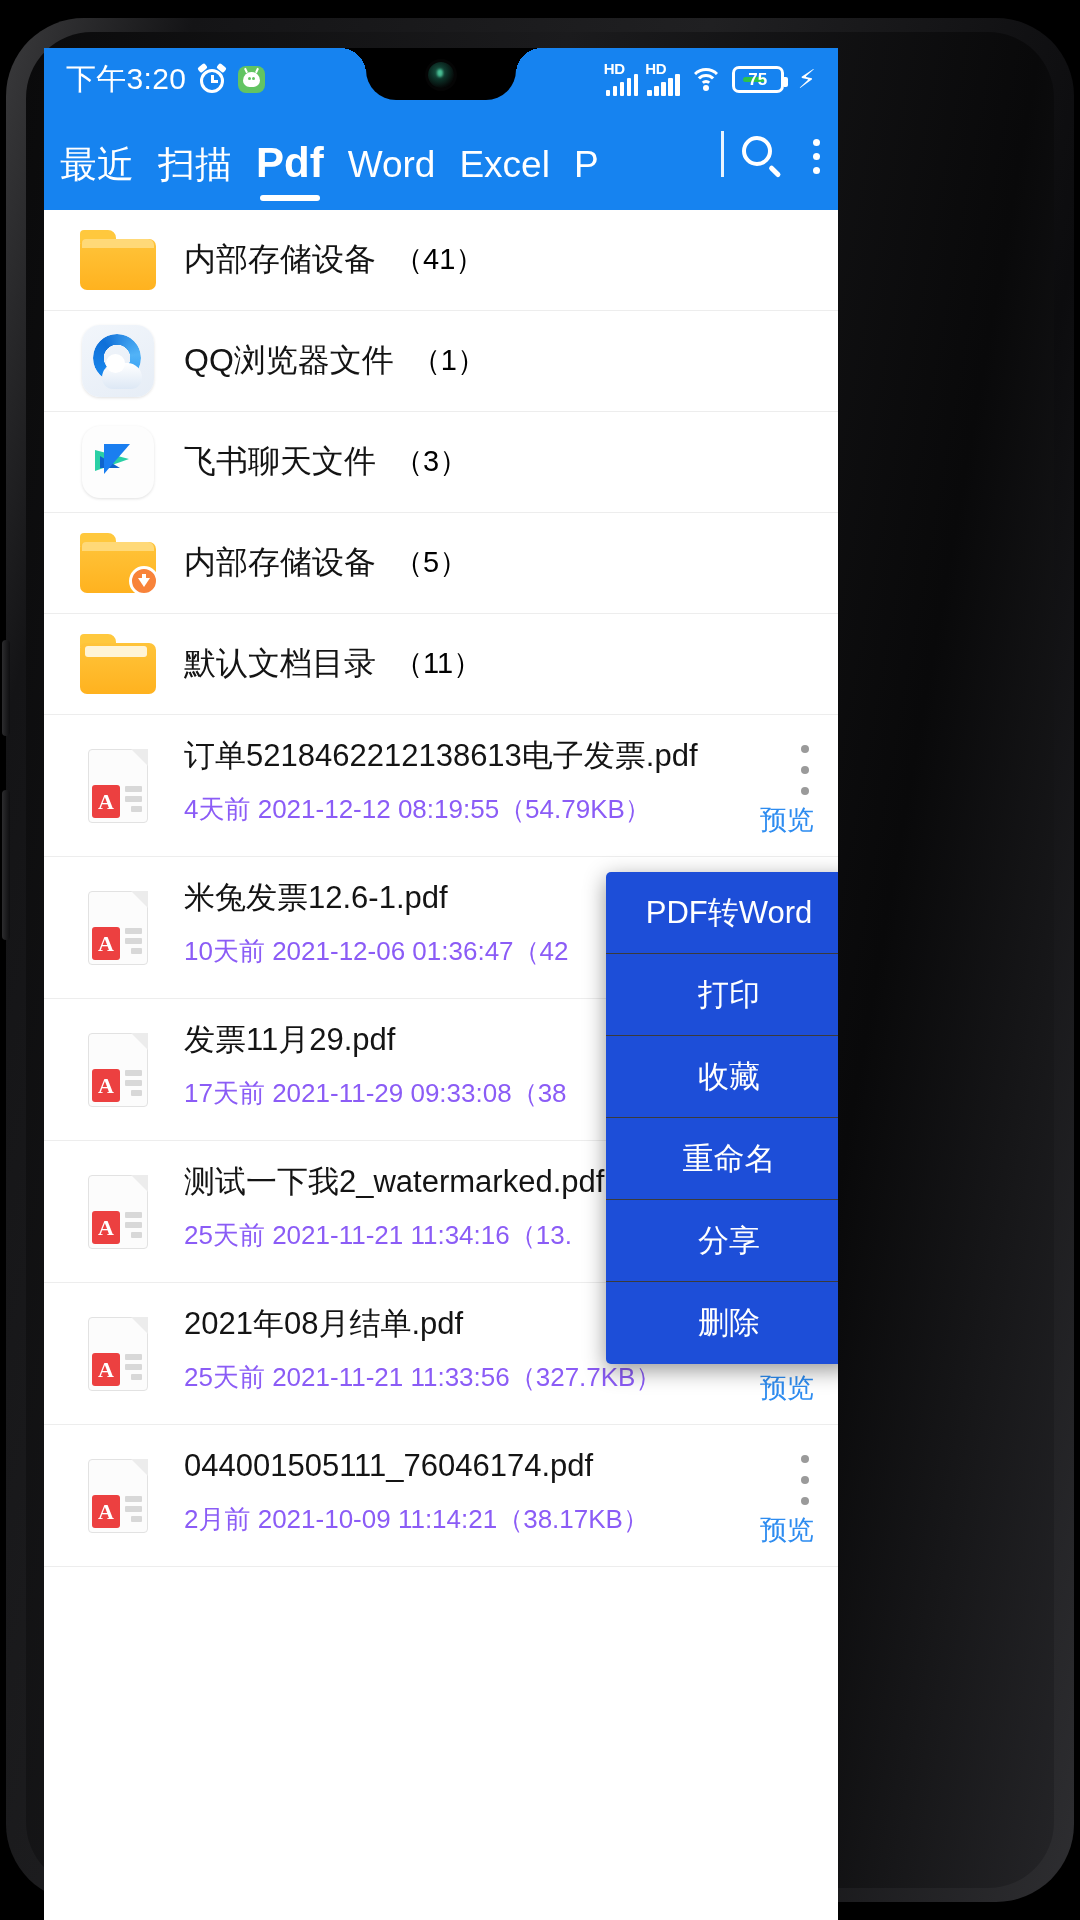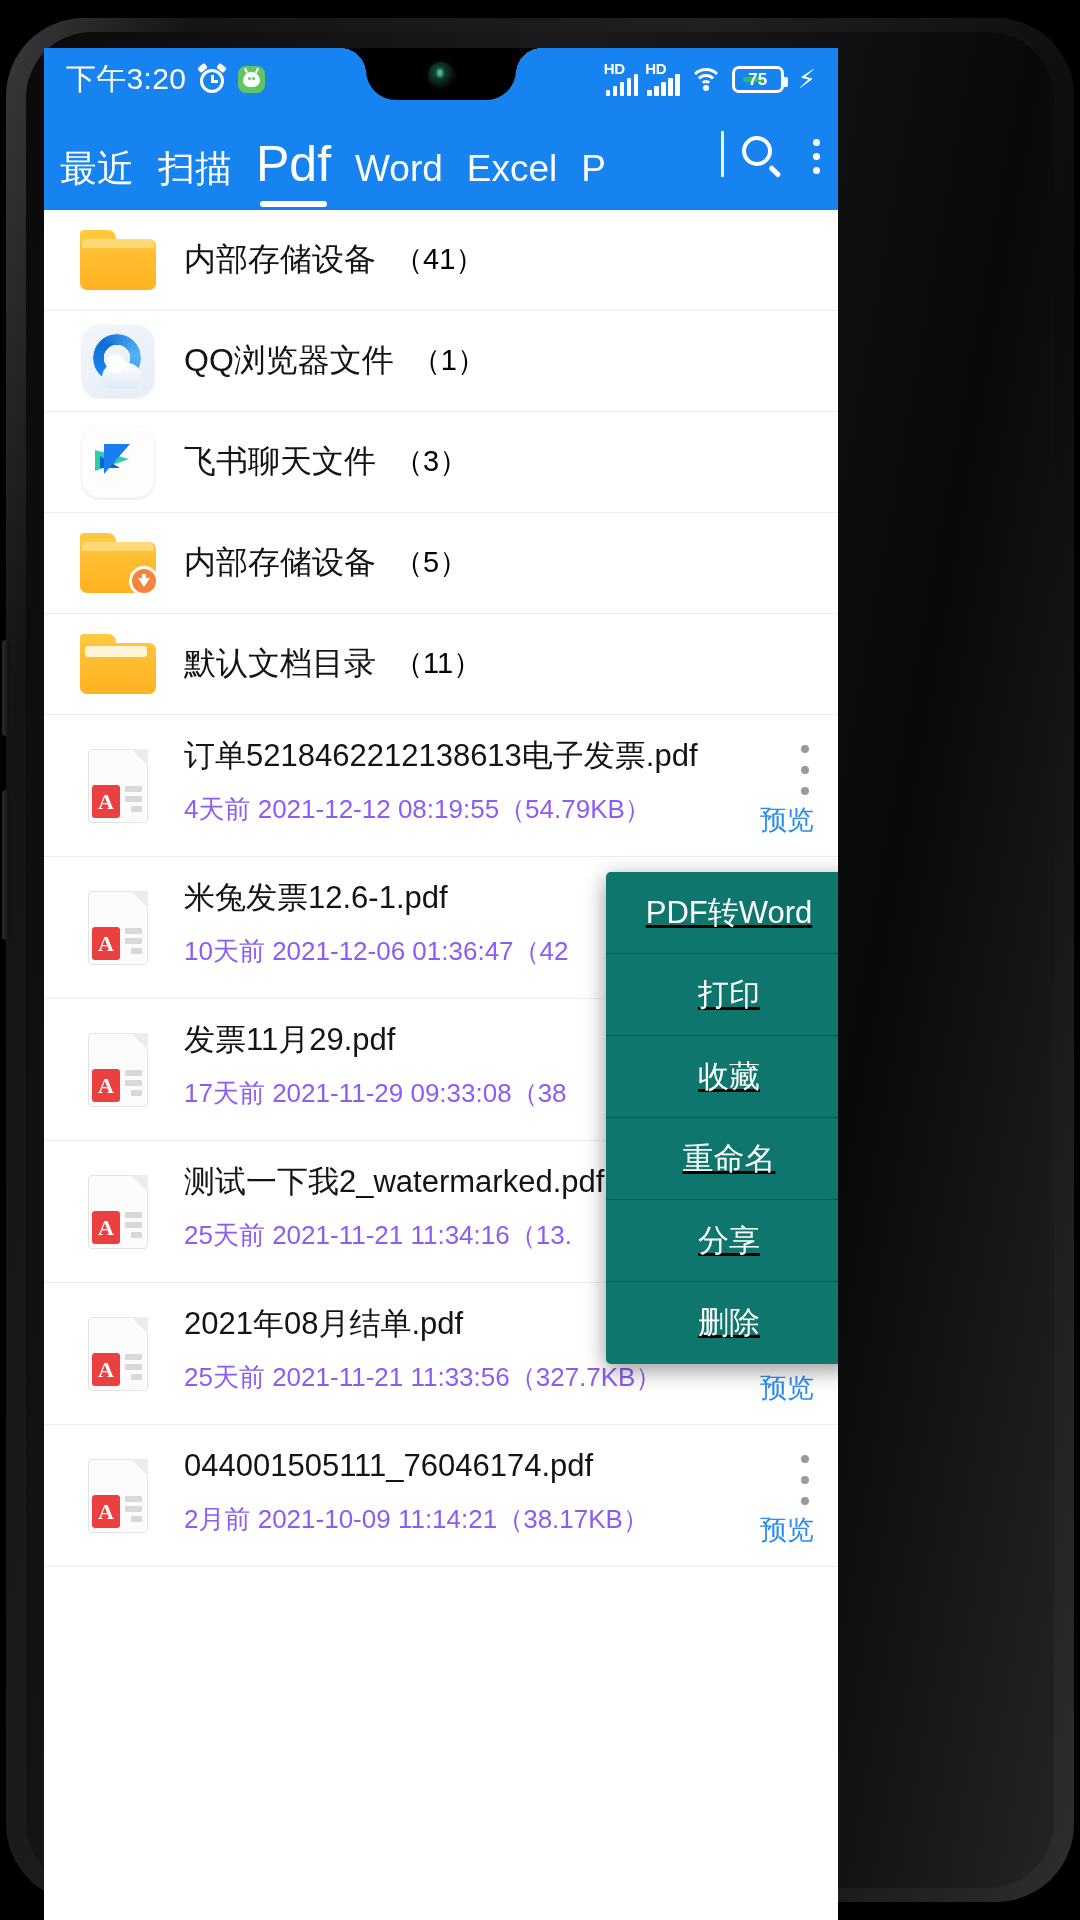--- a/index.html
+++ b/index.html
@@ -144,21 +144,21 @@
   
   #tab-bar{
     height:100px; background:#1683f0; display:flex; align-items:center;
     padding:0 16px; position:relative; z-index:20;
   }
   #tabs{ display:flex; align-items:baseline; gap:24px; overflow:hidden; flex:1; }
   .tab{
     color:#fff; font-size:37px; white-space:nowrap; position:relative;
     padding-bottom:14px;
   }
-  .tab.active{ font-weight:400; font-size:50px;margin-top:23px; }
+  .tab.active{ font-weight:700; font-size:42px;margin-top:23px; }
   .tab.active .underline{
     position:absolute; left:4px; right:4px; bottom:0; height:6px;
     background:#fff; border-radius:3px;
   }
   #tab-divider{
     width:3px; height:46px; background:rgba(255,255,255,.9); margin:0 16px 12px 6px;
   }
   #tab-actions{ display:flex; align-items:center; gap:26px; padding-bottom:8px; }
   .search-ic{ width:44px; height:44px; position:relative; }
   .search-ic .circ{
@@ -288,24 +288,23 @@
     align-items:center; justify-content:space-between;
   }
   .row-more i{ width:8px; height:8px; border-radius:50%; background:#9a9a9a; display:block; }
   .row-preview{
     position:absolute; right:24px; bottom:18px;
     font-size:27px; color:#2e8cf0;
   }
   
   #context-menu{
     position:absolute; left:562px; top:824px; width:246px;
-    background:#0f766e; border-radius:5px; z-index:60;
+    background:#1d4ed8; border-radius:5px; z-index:60;
     box-shadow:0 6px 22px rgba(0,0,0,.42);
     overflow:hidden;
-    text-decoration:underline;
   }
   #context-menu .mi{
     height:82px; display:flex; align-items:center; justify-content:center;
     color:#fff; font-size:31px;
     border-bottom:1px solid #3b3b3b;
   }
   #context-menu .mi:last-child{ border-bottom:none; }
 </style>
 </head>
 <body>

